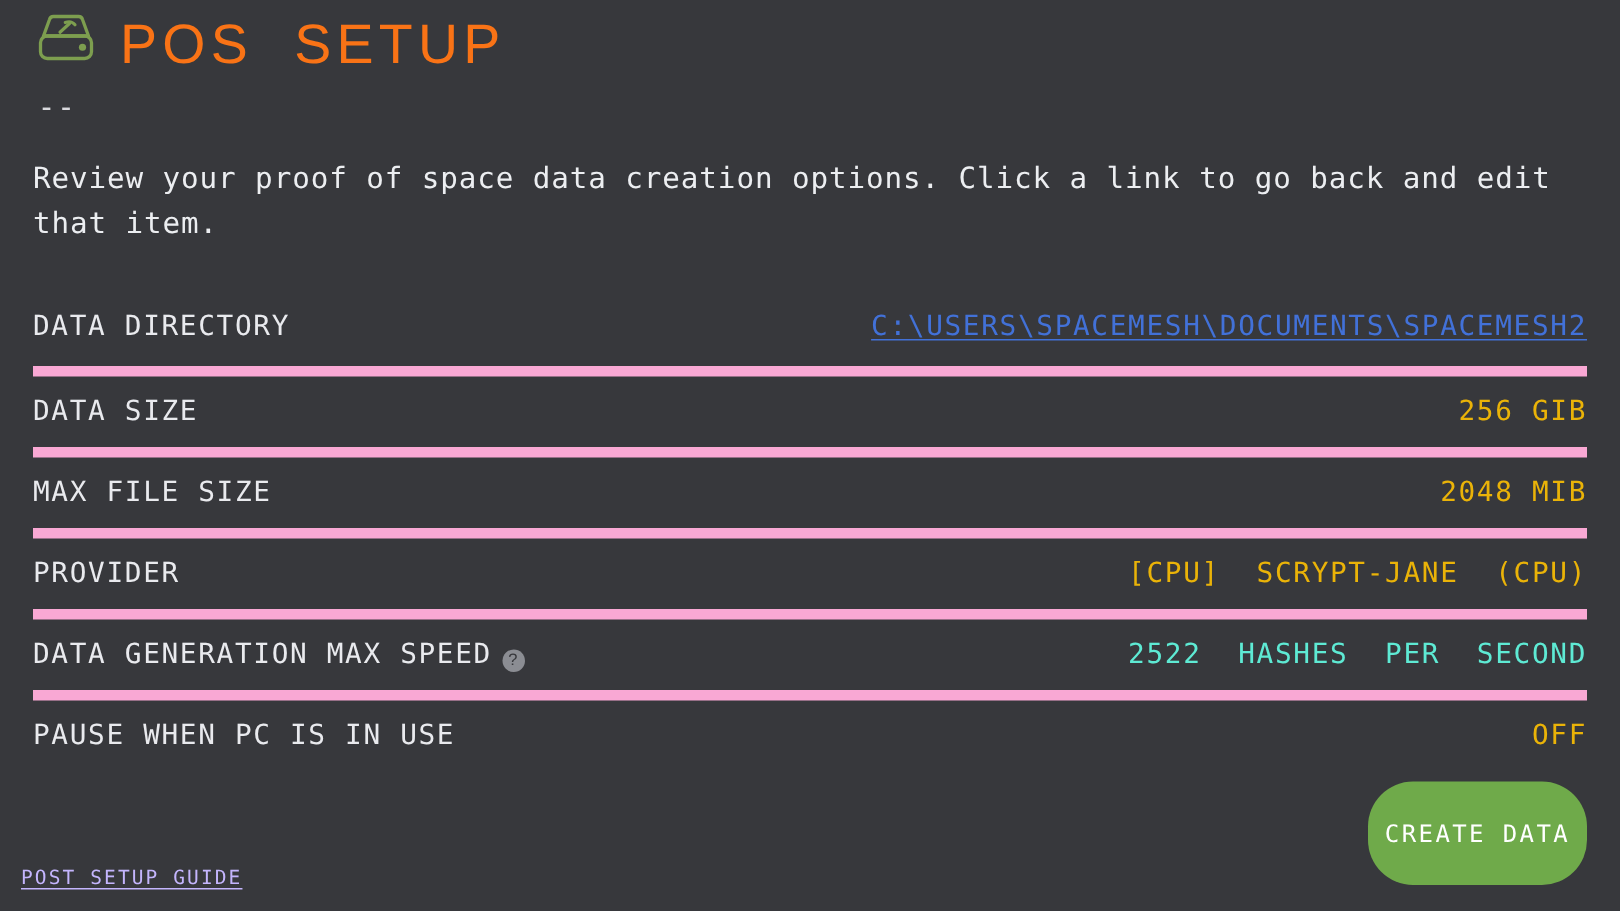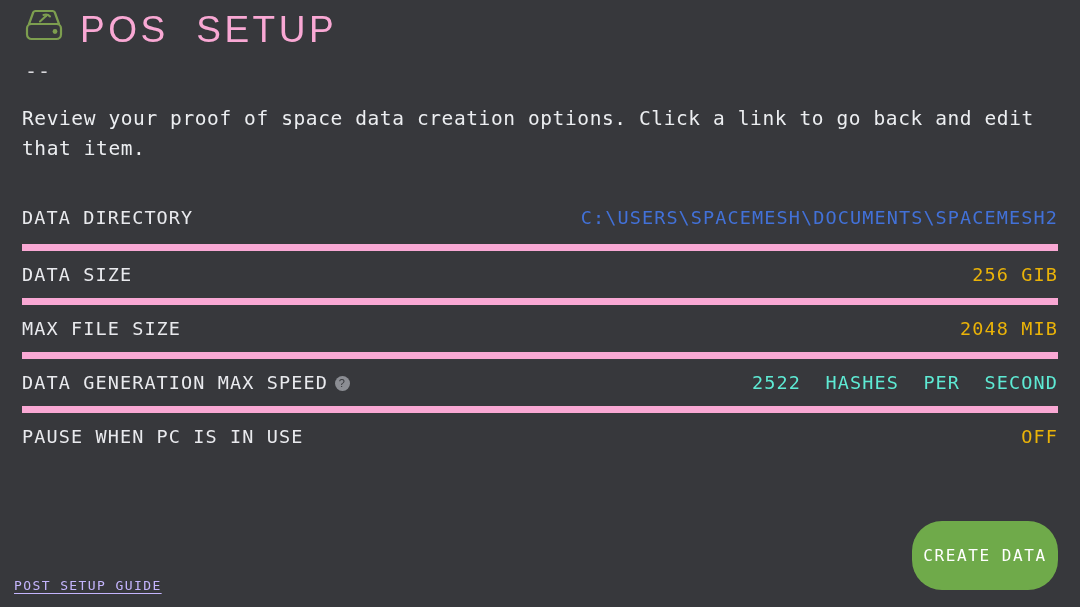--- a/index.html
+++ b/index.html
@@ -39,21 +39,21 @@
     height: 42px;
     flex: 0 0 auto;
     display: block;
   }
 
   .page-title {
     font-family: "Liberation Sans", "DejaVu Sans", sans-serif;
     font-size: 37px;
     font-weight: 400;
     letter-spacing: 3.5px;
-    color: #f9a8d4;
+    color: #f97316;
     line-height: 1;
     white-space: pre;
   }
 
   
   .dashes {
     font-size: 20px;
     letter-spacing: 1px;
     color: #d9d9dd;
     height: 26px;
@@ -86,36 +86,37 @@
     justify-content: space-between;
     border-top: 7px solid #f9a8d4;
   }
   .row:first-child { border-top: none; }
 
   .row-label {
     font-size: 18.5px;
     letter-spacing: 1.1px;
     color: #e9eaee;
     display: flex;
-    align-items: center;
+    align-items: flex-end;
     gap: 7px;
     white-space: pre;
   }
 
   .row-value {
     font-size: 18.5px;
     letter-spacing: 1.1px;
     color: #eab308;
     text-align: right;
     white-space: pre;
   }
 
   .row-value.link,
   .link-text {
     color: #4271d8;
+    text-decoration: underline;
     text-underline-offset: 3px;
     cursor: pointer;
   }
 
   .row-value.accent {
     color: #5eead4;
     margin-left: 20px;
   }
 
   
@@ -204,20 +205,26 @@
       <div class="row-value">256 GIB</div>
     </div>
 
     <div class="row">
       <div class="row-label">
         <span>MAX FILE SIZE</span>
       </div>
       <div class="row-value">2048 MIB</div>
     </div>
 
+    <div class="row">
+      <div class="row-label">
+        <span>PROVIDER</span>
+      </div>
+      <div class="row-value">[CPU]  SCRYPT-JANE  (CPU)</div>
+    </div>
 
     <div class="row">
       <div class="row-label">
         <span>DATA GENERATION MAX SPEED</span>
         <span class="info-icon">?</span>
       </div>
       <div class="row-value accent">2522  HASHES  PER  SECOND</div>
     </div>
 
     <div class="row">

